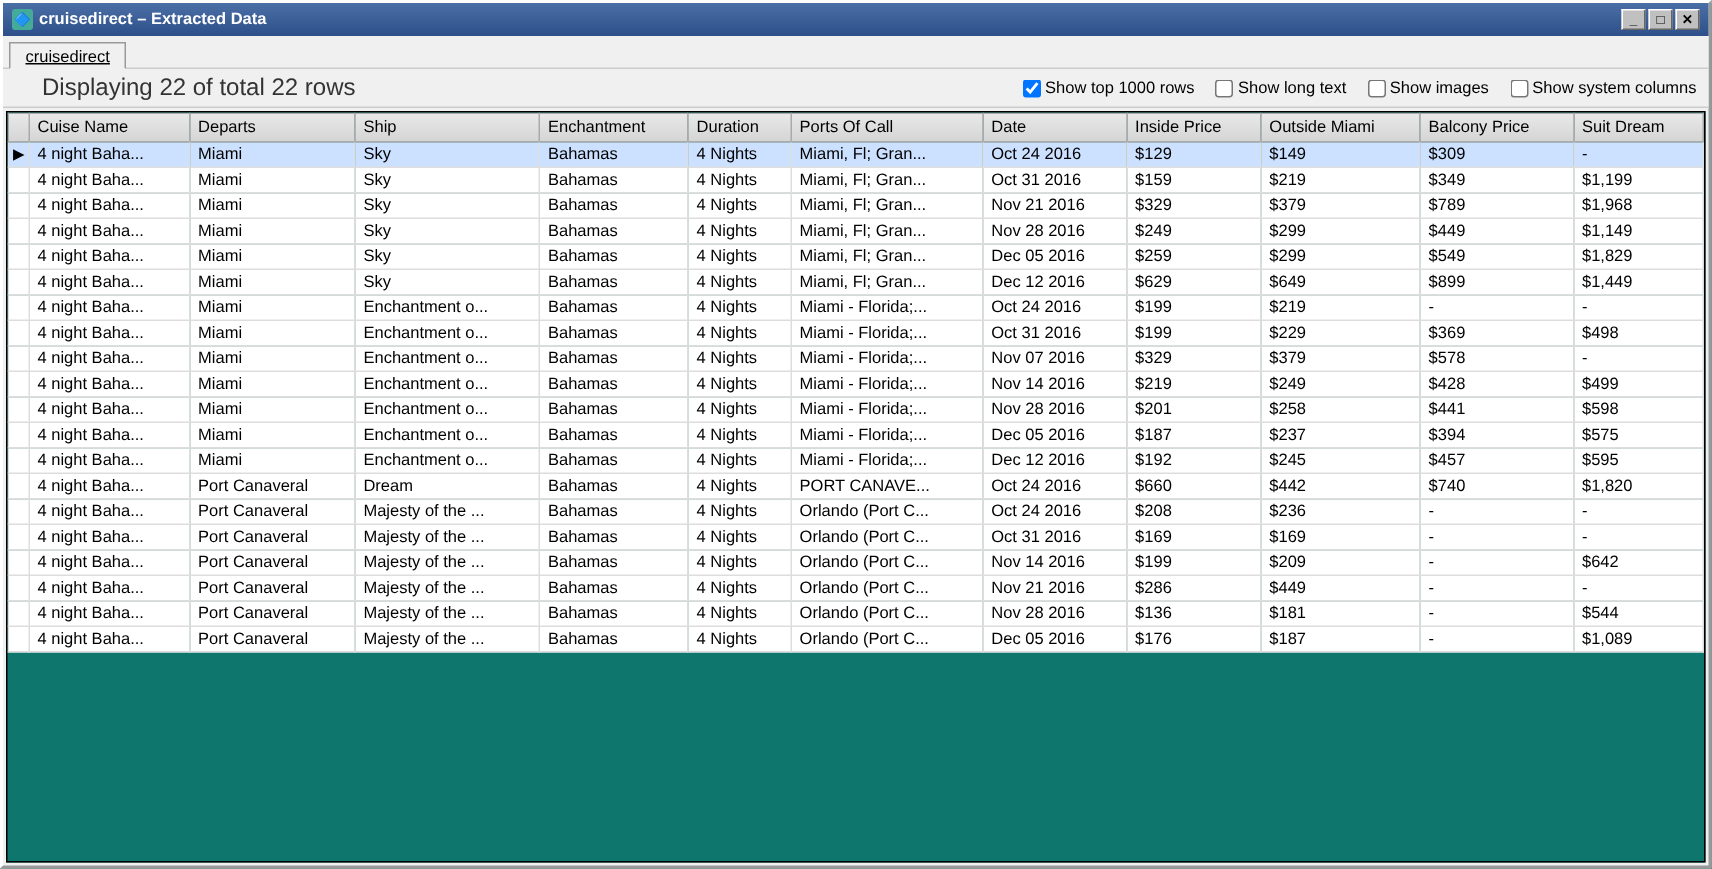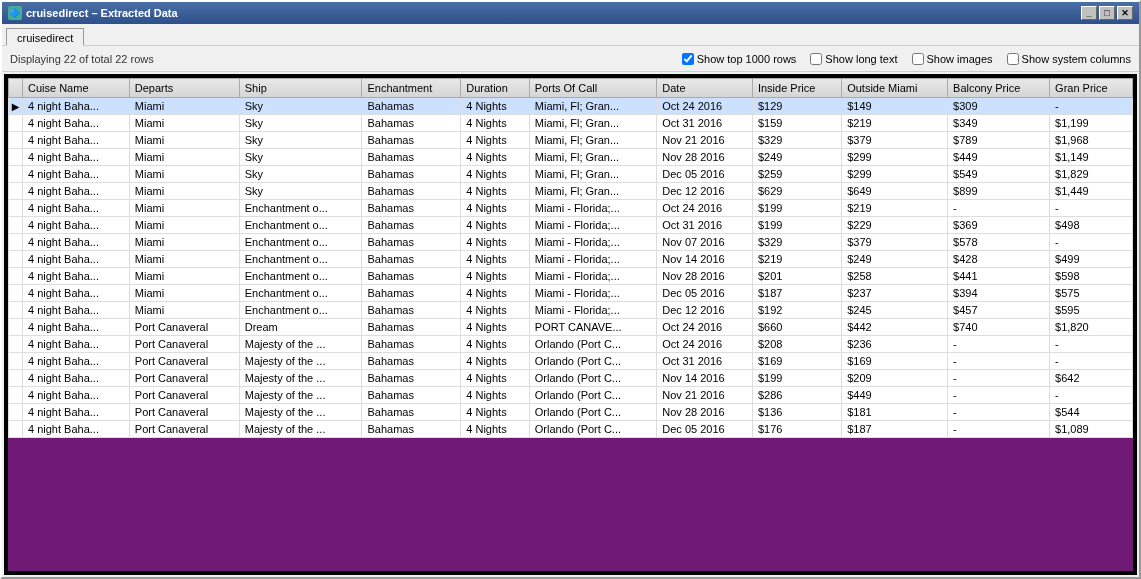--- a/index.html
+++ b/index.html
@@ -66,20 +66,21 @@
       color: #000;
     }
 
     .menu-bar {
       background: #f0f0f0;
       border-bottom: 1px solid #ccc;
       padding: 0;
       height: 22px;
       display: flex;
       align-items: stretch;
+      text-decoration: underline;
     }
 
     .tab {
       background: #f0f0f0;
       border: 1px solid #999;
       border-bottom: 1px solid #f0f0f0;
       padding: 3px 10px;
       margin-top: 3px;
       margin-left: 4px;
       font-size: 11px;
@@ -92,22 +93,23 @@
       background: #f0f0f0;
       border-bottom: 1px solid #ccc;
       padding: 4px 8px;
       display: flex;
       align-items: center;
       justify-content: space-between;
       height: 26px;
     }
 
     .toolbar-left {
-      font-size: 11px;
+      font-size: 16px;
       color: #333;
+      margin-left: 18px;
     }
 
     .toolbar-right {
       display: flex;
       align-items: center;
       gap: 14px;
     }
 
     .checkbox-item {
       display: flex;
@@ -116,23 +118,23 @@
     }
 
     .checkbox-item input[type="checkbox"] {
       width: 12px;
       height: 12px;
     }
 
     .table-container {
       flex: 1;
       overflow: auto;
-      background: #701a75;
+      background: #0f766e;
       margin: 2px;
-      border: 4px solid #000000;
+      border: 1px solid #000000;
     }
 
     table {
       border-collapse: collapse;
       width: 100%;
       font-size: 11px;
     }
 
     thead tr {
       background: linear-gradient(to bottom, #e8e8e8, #d4d4d4);
@@ -220,21 +222,21 @@
           <th>Cuise Name</th>
           <th>Departs</th>
           <th>Ship</th>
           <th>Enchantment</th>
           <th>Duration</th>
           <th>Ports Of Call</th>
           <th>Date</th>
           <th>Inside Price</th>
           <th>Outside Miami</th>
           <th>Balcony Price</th>
-          <th>Gran Price</th>
+          <th>Suit Dream</th>
         </tr>
       </thead>
       <tbody id="table-body">
       <tr class="selected">
       <td class="row-indicator">▶</td>
       <td>4 night Baha...</td>
       <td>Miami</td>
       <td>Sky</td>
       <td>Bahamas</td>
       <td>4 Nights</td>

